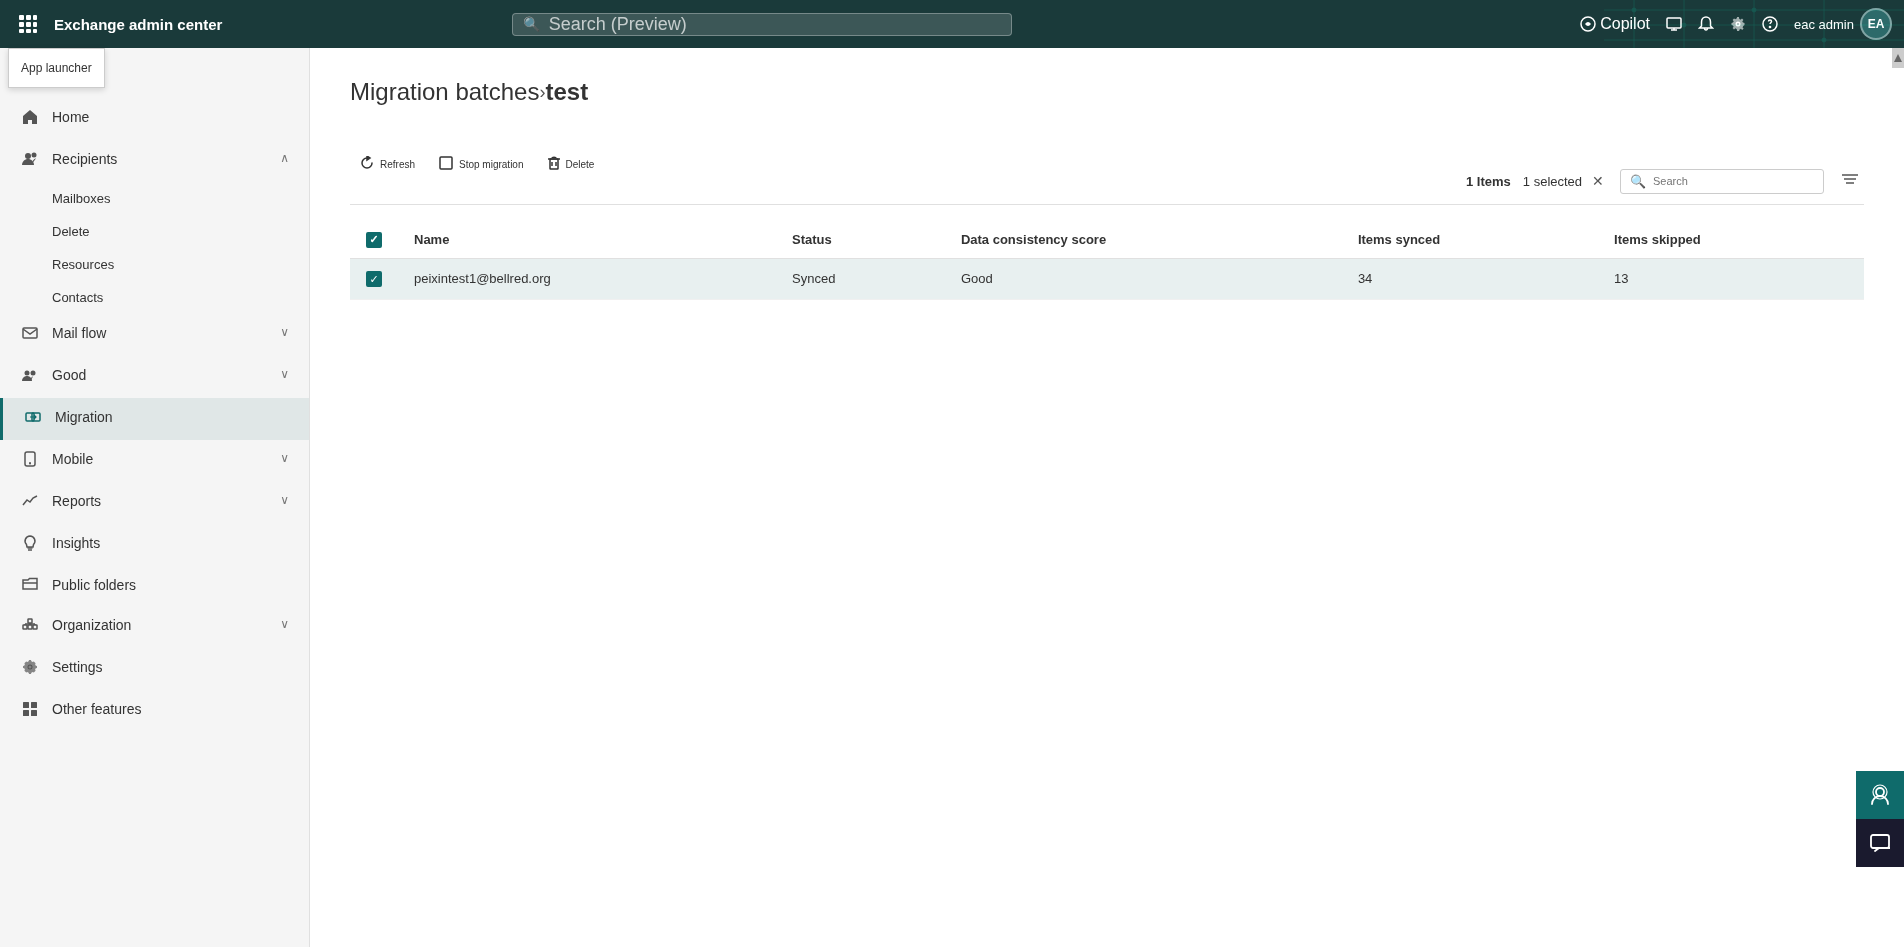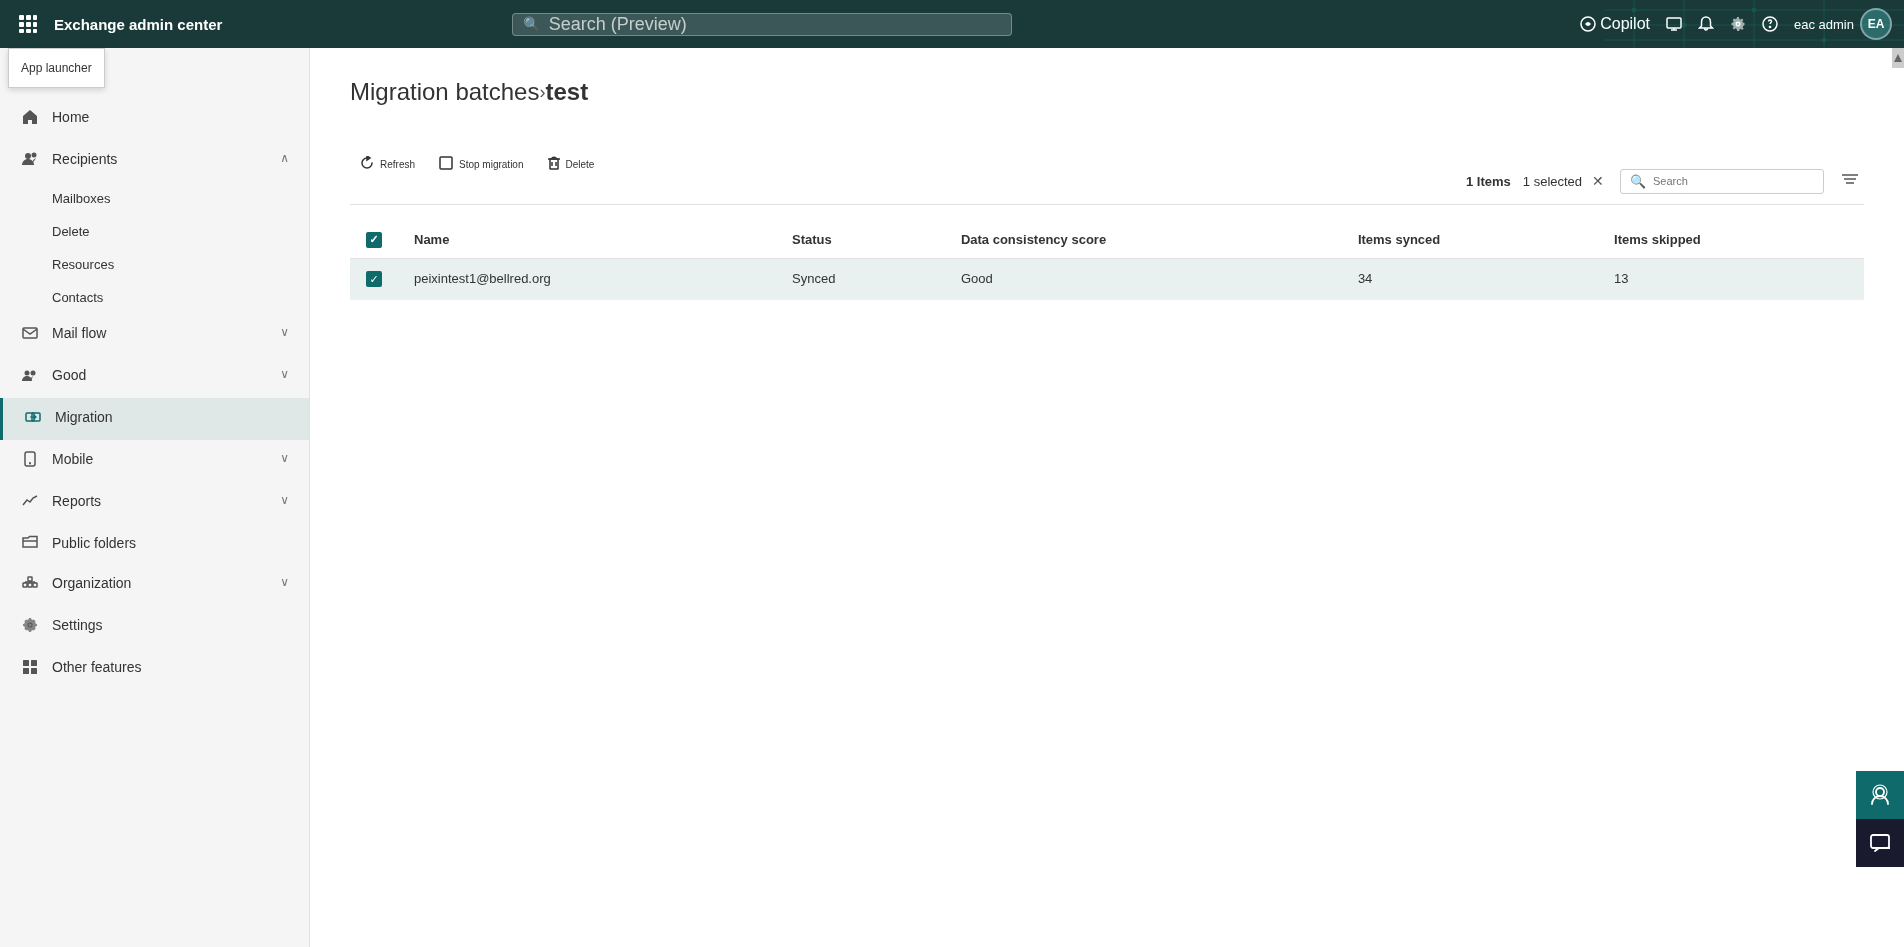--- a/index.html
+++ b/index.html
@@ -456,20 +456,30 @@
     <div class="nav-item">
       <span class="nav-icon">
         <svg width="16" height="16" viewBox="0 0 16 16" fill="none" stroke="#555" stroke-width="1.5">
             <polyline points="1,12 5,7 8,9 11,5 15,3"></polyline>
           </svg>
       </span>
       <span class="nav-label">Reports</span>
       <span class="chevron">∨</span>
     </div>
 
+    <div class="nav-item">
+      <span class="nav-icon">
+        <svg width="14" height="16" viewBox="0 0 14 16" fill="none" stroke="#555" stroke-width="1.5">
+            <path d="M7 1a5 5 0 0 1 3.5 8.5L10 12H4l-.5-2.5A5 5 0 0 1 7 1z"></path>
+            <line x1="4.5" y1="13" x2="9.5" y2="13"></line>
+            <line x1="5" y1="15" x2="9" y2="15"></line>
+          </svg>
+      </span>
+      <span class="nav-label">Insights</span>
+    </div>
 
     <div class="nav-item">
       <span class="nav-icon">
         <svg width="16" height="14" viewBox="0 0 16 14" fill="none" stroke="#555" stroke-width="1.5">
             <path d="M1 3 H6 L7.5 1.5 H15 V12 H1 Z"></path>
             <line x1="1" y1="6" x2="15" y2="6"></line>
           </svg>
       </span>
       <span class="nav-label">Public folders</span>
     </div>

